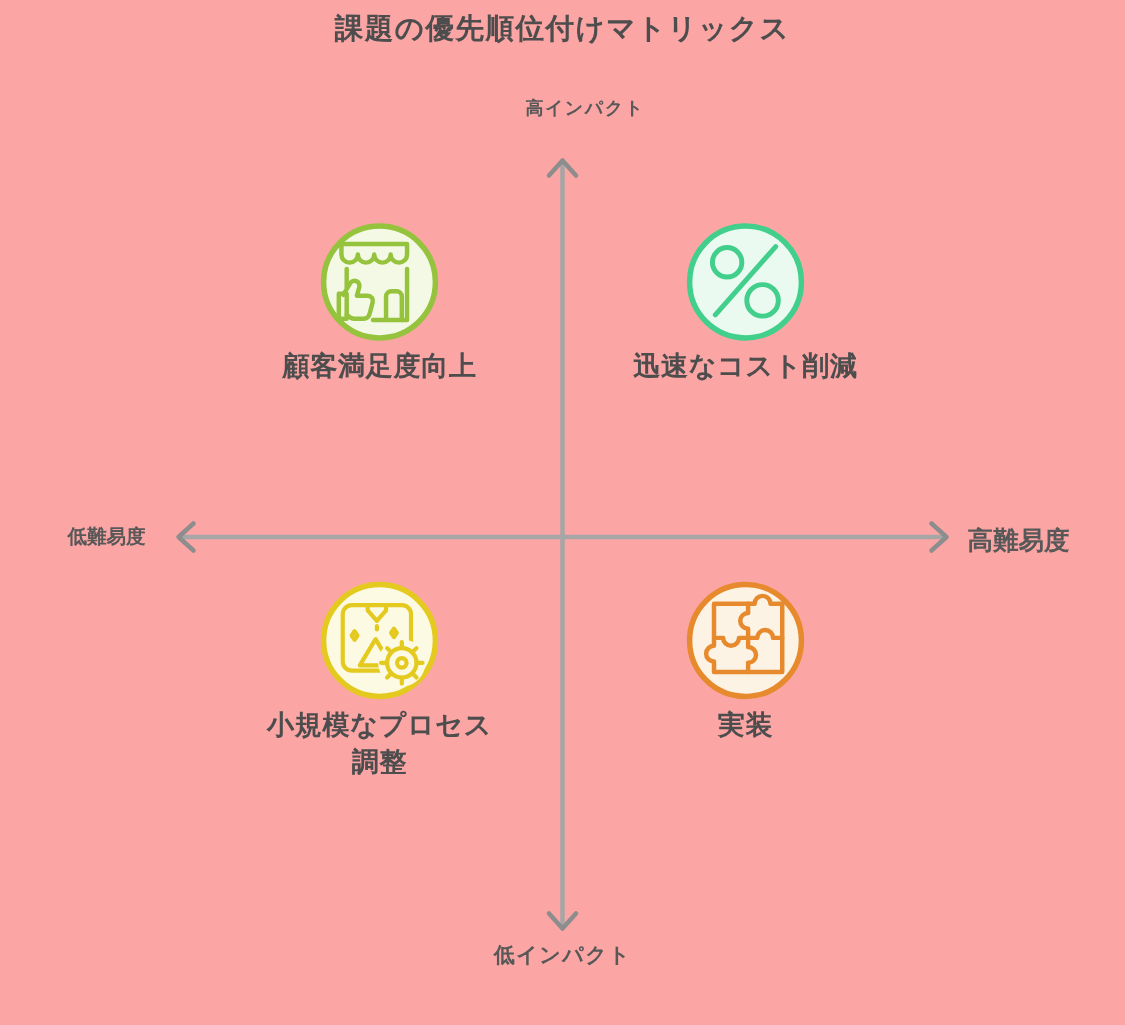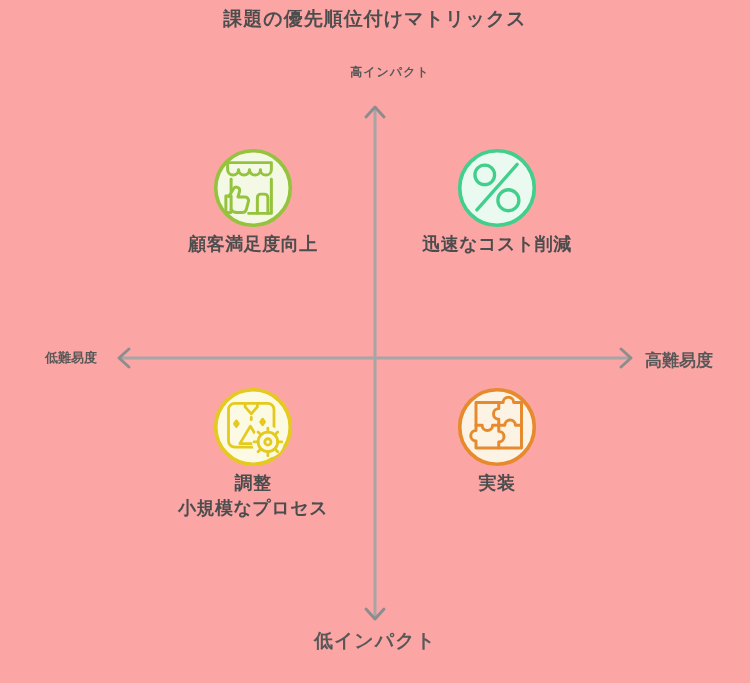--- a/index.html
+++ b/index.html
@@ -7,21 +7,21 @@
     position:relative;width:750px;height:683px;background:#fca5a5;
     font-family:"Liberation Sans","DejaVu Sans",sans-serif;overflow:hidden;
   }
   .title{
     position:absolute;top:6px;left:0;right:0;text-align:center;
     font-size:19px;font-weight:bold;color:#4d4d4d;letter-spacing:1px;
   }
   .axes-svg{position:absolute;top:0;left:0;width:750px;height:683px;pointer-events:none;}
   .axis-label{position:absolute;font-weight:bold;color:#585858;}
   .axis-top{top:64px;left:0;right:0;text-align:center;font-size:12px;letter-spacing:1px;padding-left:30px;}
-  .axis-bottom{top:628px;left:0;right:0;text-align:center;font-size:19px;letter-spacing:1px;}
+  .axis-bottom{top:628px;left:0;right:0;text-align:center;font-size:14px;letter-spacing:1px;}
   .axis-left{top:349px;left:33px;width:76px;text-align:center;font-size:13px;}
   .axis-right{top:349px;left:641px;width:76px;text-align:center;font-size:17px;}
   .quadrant{position:absolute;width:244px;display:flex;flex-direction:column;align-items:center;}
   .q-tl{left:131px;top:146px}
   .q-tr{left:375px;top:146px}
   .q-bl{left:131px;top:385px}
   .q-br{left:375px;top:385px}
   .q-icon{width:84px;height:84px;display:block;}
   .q-label{
     margin-top:2px;font-size:18px;font-weight:bold;color:#4d4d4d;
@@ -100,22 +100,22 @@
           <path d="M14.5 20.5 L15.6 22.1 L14.5 23.7 L13.4 22.1 Z"></path>
           <path d="M29.5 19.5 L30.6 21.1 L29.5 22.7 L28.4 21.1 Z"></path>
           <circle cx="32.5" cy="32.5" r="9" stroke="none" fill="#fdfae3"></circle>
           <circle cx="32.5" cy="32.5" r="5.6"></circle>
           <circle cx="32.5" cy="32.5" r="1.8"></circle>
           <path d="M32.5 24.6 V26.9 M32.5 38.1 V40.4 M24.6 32.5 H26.9 M38.1 32.5 H40.4 M26.9 26.9 L28.5 28.5 M38.1 26.9 L36.5 28.5 M26.9 38.1 L28.5 36.5 M38.1 38.1 L36.5 36.5"></path>
         </g>
       </g>
     </svg>
     <div class="q-label">
+      <div>小規模なプロセス</div>
       <div>調整</div>
-      <div>小規模なプロセス</div>
     </div>
   </div>
 
   <div class="quadrant q-br">
     <svg class="q-icon" viewBox="0 0 48 48">
       <g fill="none" stroke-linecap="round" stroke-linejoin="round" stroke="#e78a2e">
         <circle cx="24" cy="24" r="21.3" stroke-width="2.1" fill="#fcf3e4"></circle>
         <g stroke-width="1.7">
           <path d="M12 10 H27.5 A3 3 0 0 1 33.5 10 H38 V36 H12 V32 A3 3 0 0 1 12 26 Z"></path>
           <path d="M25 10 V13.5 A3 3 0 0 0 25 19.5 V23"></path>

